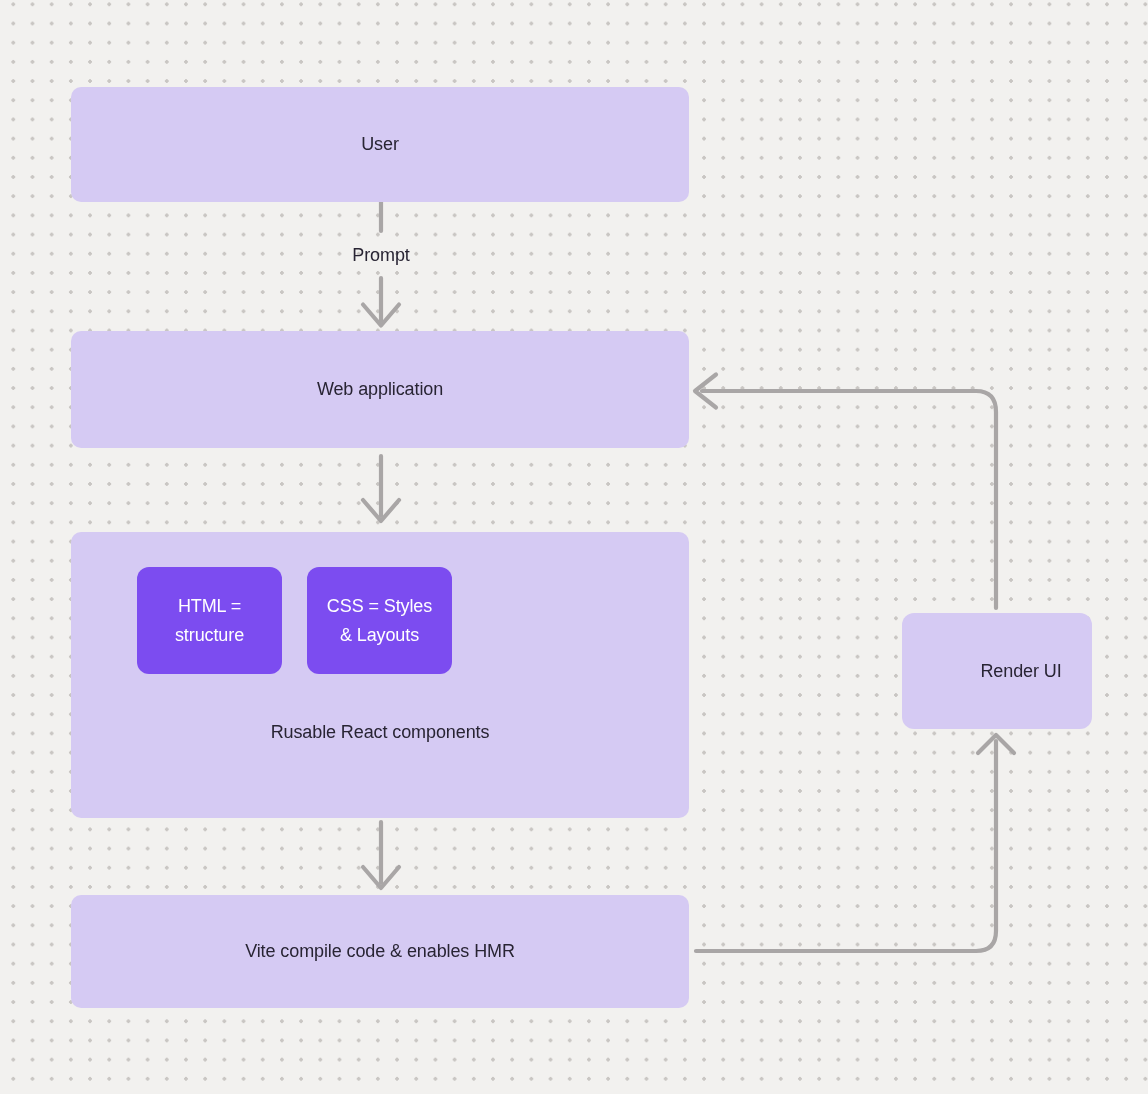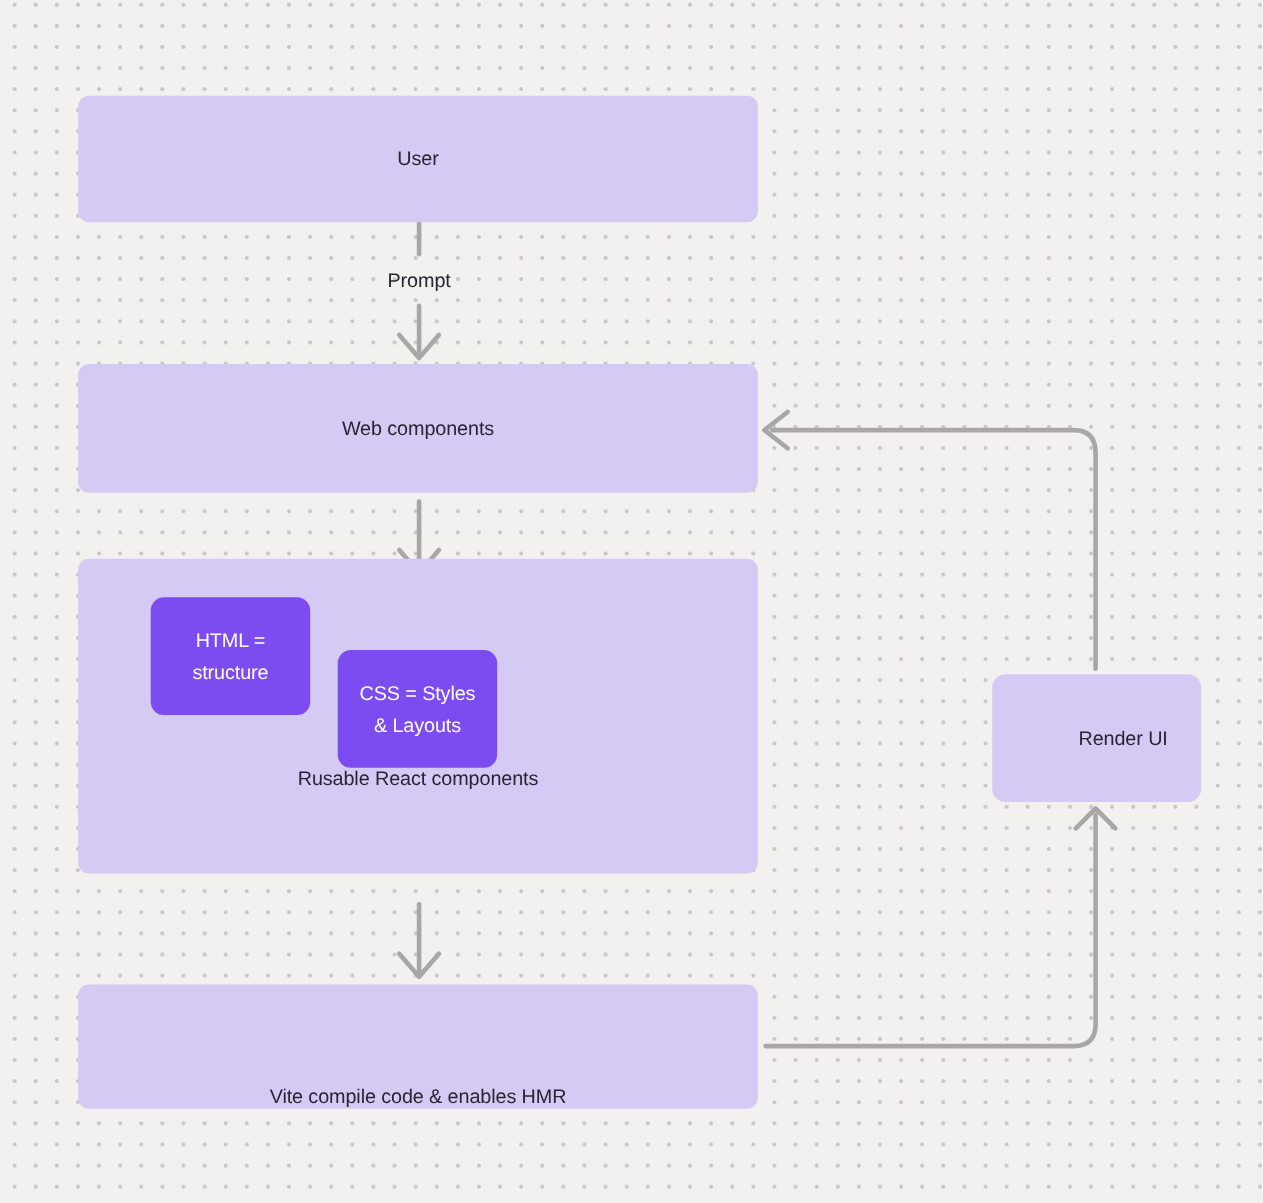--- a/index.html
+++ b/index.html
@@ -28,36 +28,36 @@
     position:absolute;
     background:var(--node-fill-light);
     border-radius:10px;
     display:flex;align-items:center;justify-content:center;
     font-size:18px;font-weight:500;letter-spacing:-0.1px;
     color:var(--text-dark);
     text-align:center;
   }
   .node-user{left:71px;top:63px;width:618px;height:115px;margin-top:24px;}
   .node-web{left:71px;top:331px;width:618px;height:117px;}
-  .node-group{left:71px;top:508px;width:618px;height:286px;display:block;}
-  .node-vite{left:71px;top:895px;width:618px;height:113px;align-items:flex-end;}
+  .node-group{left:71px;top:532px;width:618px;height:286px;display:block;}
+  .node-vite{left:71px;top:895px;width:618px;height:113px;}
   .node-render{left:902px;top:613px;width:190px;height:116px;border-radius:12px;padding-left:48px;}
   .chip{
     position:absolute;top:35px;
     width:145px;height:107px;
     background:var(--node-fill-dark);
     border-radius:12px;
     display:flex;align-items:center;justify-content:center;
     color:var(--text-light);
     font-size:18px;font-weight:500;line-height:29px;
     text-align:center;
     padding:0 14px;
   }
   .chip-1{left:66px;}
-  .chip-2{left:236px;margin-top:48px;}
+  .chip-2{left:236px;}
   .chip-3{left:407px;}
   .group-caption{
     position:absolute;left:0;right:0;top:190px;
     text-align:center;
     font-size:18px;font-weight:400;letter-spacing:-0.1px;
     color:var(--text-dark);
   }
   .edge-label{
     position:absolute;left:381px;top:245px;
     transform:translateX(-50%);
@@ -108,21 +108,21 @@
     </g>
   </svg>
 
   <div class="node node-user">
     <span>User</span>
   </div>
 
   <div class="edge-label">Prompt</div>
 
   <div class="node node-web">
-    <span>Web components</span>
+    <span>Web application</span>
   </div>
 
   <div class="node node-group">
     <div class="chip chip-1">
       <span>HTML = structure</span>
     </div>
     <div class="chip chip-2">
       <span>CSS = Styles &amp; Layouts</span>
     </div>
     <div class="group-caption">Rusable React components</div>

